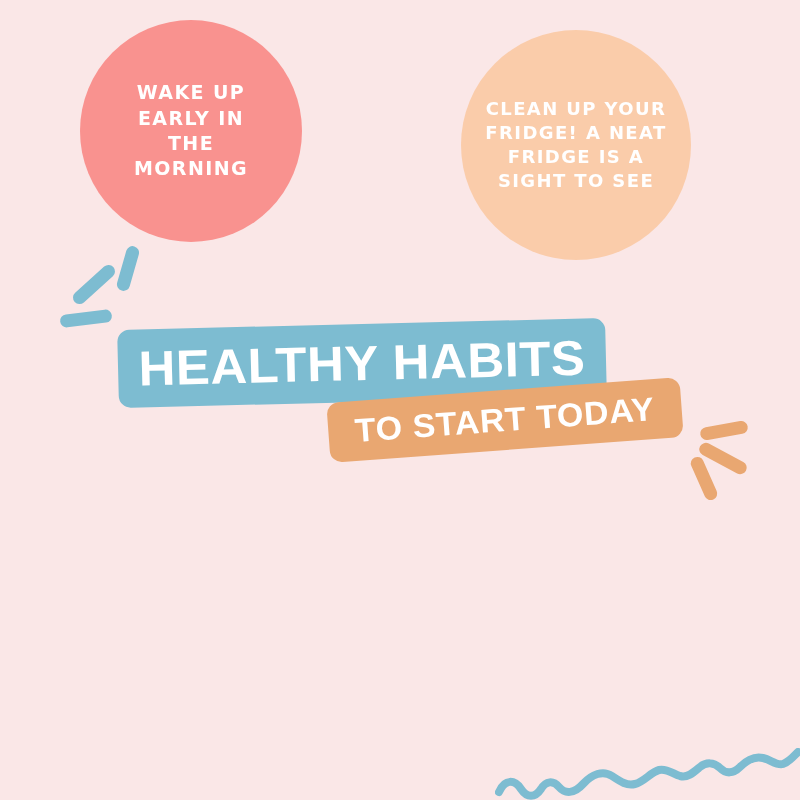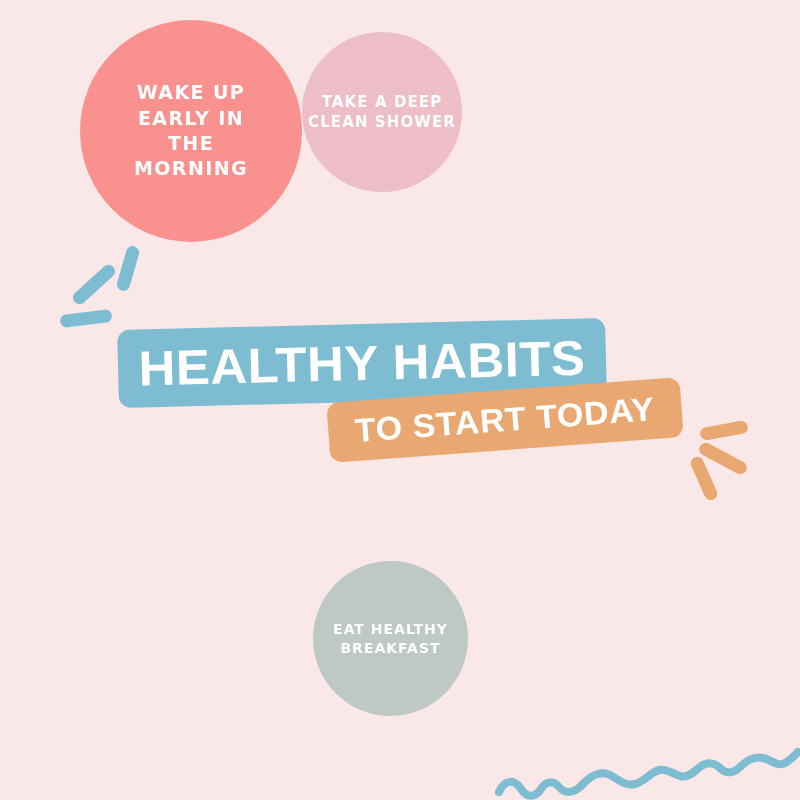--- a/index.html
+++ b/index.html
@@ -163,25 +163,27 @@
 
 <div id="poster">
 
   <div class="circle" id="c-wake">
     <div class="circle-label">WAKE UP
 EARLY IN
 THE
 MORNING</div>
   </div>
 
-
-  <div class="circle" id="c-shower">
-    <div class="circle-label">TAKE A DEEP
-CLEAN SHOWER</div>
+  <div class="circle" id="c-fridge">
+    <div class="circle-label">CLEAN UP YOUR
+FRIDGE! A NEAT
+FRIDGE IS A
+SIGHT TO SEE</div>
   </div>
+
 
   <div id="title-block">
 
     <div id="banner-main">
       <span class="banner-text">HEALTHY HABITS</span>
     </div>
 
     <div id="banner-sub">
       <span class="banner-text">TO START TODAY</span>
     </div>
@@ -191,24 +193,20 @@
   <div class="dash dash-blue" id="dash-b1"></div>
   <div class="dash dash-blue" id="dash-b2"></div>
   <div class="dash dash-blue" id="dash-b3"></div>
 
   <div class="dash dash-orange" id="dash-o1"></div>
   <div class="dash dash-orange" id="dash-o2"></div>
   <div class="dash dash-orange" id="dash-o3"></div>
 
 
 
-  <div class="circle" id="c-breakfast">
-    <div class="circle-label">EAT HEALTHY
-BREAKFAST</div>
-  </div>
 
   <svg id="squiggle" viewBox="0 0 305 52">
     <path d="M4,44
              C10,30 20,32 26,41
              C32,50 40,50 46,41
              C51,33 58,32 64,39
              C70,46 79,46 88,36
              C97,26 108,22 117,28
              C126,34 132,38 140,36
              C149,34 156,24 164,22

